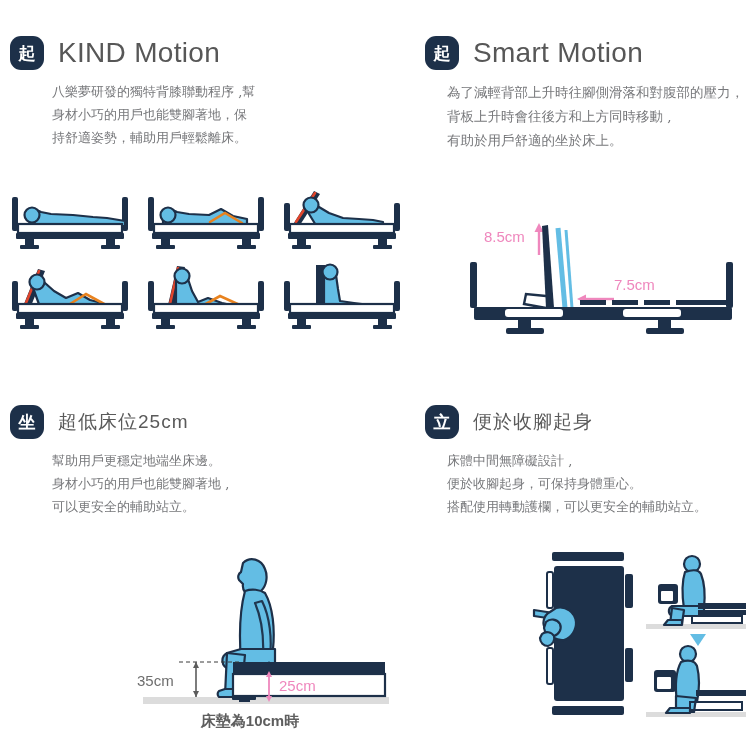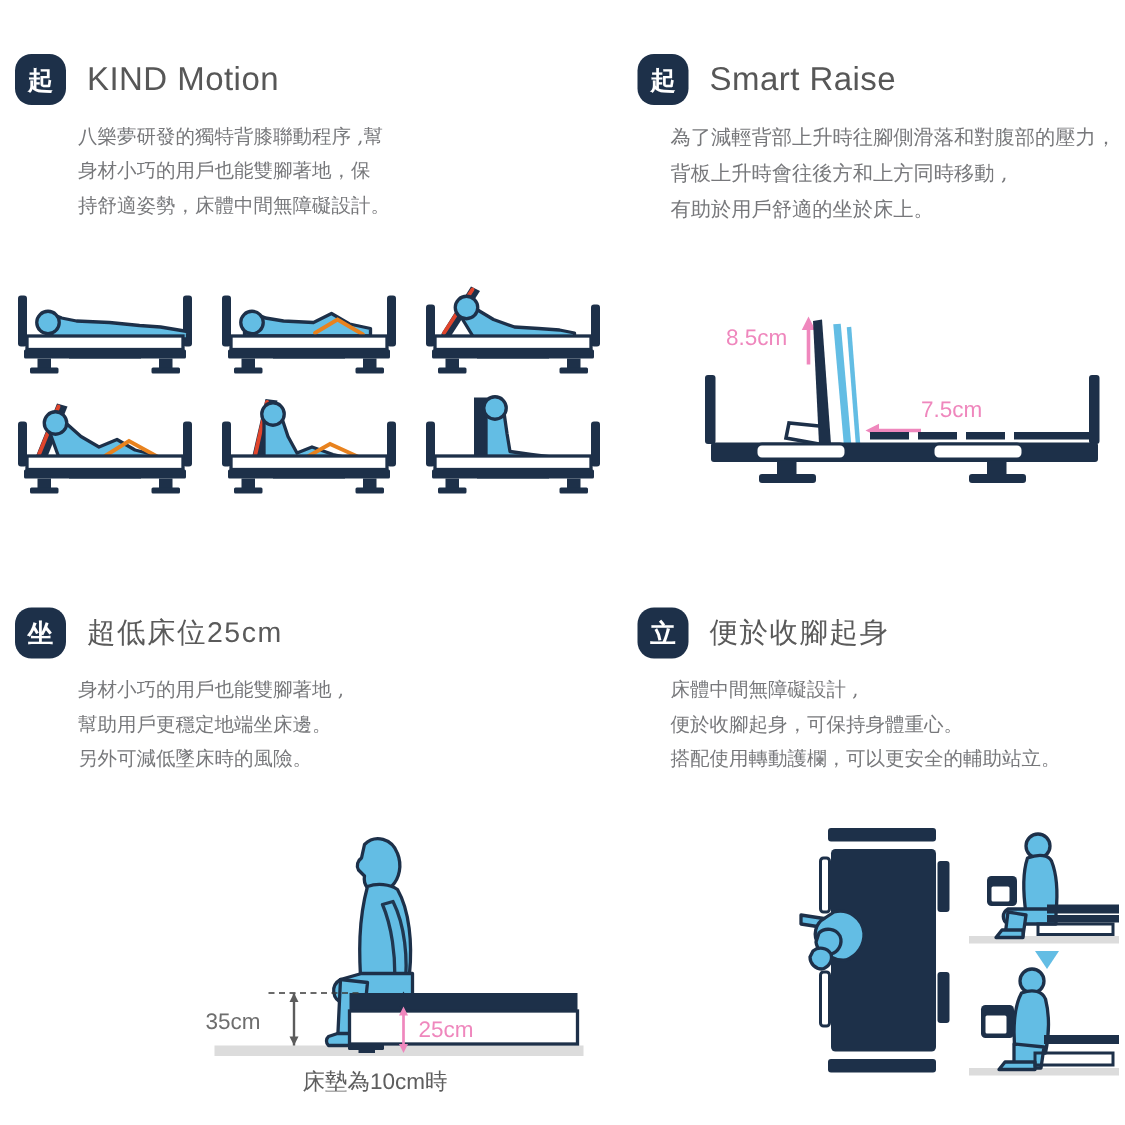--- a/index.html
+++ b/index.html
@@ -19,21 +19,21 @@
   .badge{
     width:34px;height:34px;flex:0 0 34px;
     background:#1d3049;
     border-radius:11px;
     color:#ffffff;
     display:flex;align-items:center;justify-content:center;
     font-size:17px;line-height:1;font-weight:700;
     letter-spacing:0;
   }
   .panel-title{
-    font-size:22px;color:#575757;font-weight:400;letter-spacing:.3px;
+    font-size:28px;color:#575757;font-weight:400;letter-spacing:.3px;
     white-space:nowrap;
   }
   .panel-title.cjk{font-size:19px;color:#5a5a5a;letter-spacing:1px;}
   .panel-body{
     margin-top:10px;
     font-size:13px;line-height:1.78;color:#77787b;
     font-family:"DejaVu Serif","Liberation Serif",serif;
   }
   .panel-body div{white-space:nowrap;}
 
@@ -50,43 +50,43 @@
   .mattress-white{fill:#ffffff;stroke:#1d3049;stroke-width:2.2;}
   .accent-red{stroke:#e0452c;stroke-width:2.6;fill:none;stroke-linecap:round;}
   .accent-orange{stroke:#e8821e;stroke-width:2.6;fill:none;stroke-linecap:round;}
 
   .pink{fill:#ef87bd;}
   .pinkstroke{stroke:#ef87bd;fill:none;}
   .pinktext{fill:#ef87bd;font-family:"Liberation Sans",sans-serif;font-size:15px;}
   .graytext{fill:#6e6e6e;font-family:"Liberation Sans",sans-serif;font-size:15px;}
 
   
-  #smartraise-diagram{position:absolute;left:462px;top:200px;}
+  #smartraise-diagram{position:absolute;left:462px;top:212px;}
   #lowbed-diagram{position:absolute;left:110px;top:545px;margin-left:19px;}
   #barrierfree-diagram{position:absolute;left:520px;top:548px;}
 
   .caption{
     position:absolute;left:110px;top:712px;width:280px;text-align:center;
-    font-size:15px;color:#5e5e5e;
+    font-size:15px;color:#5e5e5e;font-weight:bold;
   }
 </style>
 </head>
 <body>
 
 <div class="page">
 
   <div class="panel" style="left:10px;top:36px;width:390px;">
     <div class="panel-head">
       <div class="badge">起</div>
       <div class="panel-title">KIND Motion</div>
     </div>
     <div class="panel-body" style="padding-left:42px;">
       <div>八樂夢研發的獨特背膝聯動程序 ,幫</div>
       <div>身材小巧的用戶也能雙腳著地，保</div>
-      <div>持舒適姿勢，床體中間無障礙設計。</div>
+      <div>持舒適姿勢，輔助用戶輕鬆離床。</div>
     </div>
   </div>
 
   <div class="bed-grid">
 
     <div class="bedcell" style="left:0px;top:0px;">
       <svg width="128" height="72" viewBox="0 0 128 72">
 
         <rect class="navy" x="4" y="14" width="6" height="34" rx="2"></rect>
         <rect class="navy" x="114" y="14" width="6" height="34" rx="2"></rect>
@@ -207,21 +207,21 @@
         <rect class="navy" x="98" y="56" width="9" height="7"></rect>
         <rect class="navy" x="12" y="62" width="19" height="4" rx="1"></rect>
         <rect class="navy" x="93" y="62" width="19" height="4" rx="1"></rect>
       </svg>
     </div>
   </div>
 
   <div class="panel" style="left:425px;top:36px;width:330px;">
     <div class="panel-head">
       <div class="badge">起</div>
-      <div class="panel-title">Smart Raise</div>
+      <div class="panel-title">Smart Motion</div>
     </div>
     <div class="panel-body" style="padding-left:22px;font-size:13.5px;">
       <div>為了減輕背部上升時往腳側滑落和對腹部的壓力，</div>
       <div>背板上升時會往後方和上方同時移動 ,</div>
       <div>有助於用戶舒適的坐於床上。</div>
     </div>
   </div>
 
   <div id="smartraise-diagram">
     <svg width="288" height="125" viewBox="0 0 288 125">
@@ -265,23 +265,23 @@
       <rect class="navy" x="184" y="116" width="38" height="6" rx="2"></rect>
     </svg>
   </div>
 
   <div class="panel" style="left:10px;top:405px;width:390px;">
     <div class="panel-head">
       <div class="badge">坐</div>
       <div class="panel-title cjk">超低床位25cm</div>
     </div>
     <div class="panel-body" style="padding-left:42px;">
+      <div>幫助用戶更穩定地端坐床邊。</div>
       <div>身材小巧的用戶也能雙腳著地 ,</div>
-      <div>幫助用戶更穩定地端坐床邊。</div>
-      <div>另外可減低墜床時的風險。</div>
+      <div>可以更安全的輔助站立。</div>
     </div>
   </div>
 
   <div id="lowbed-diagram">
     <svg width="280" height="165" viewBox="0 0 280 165">
 
       <rect fill="#dcdcdc" x="14" y="152" width="246" height="7"></rect>
 
       <g class="body-blue">
 

